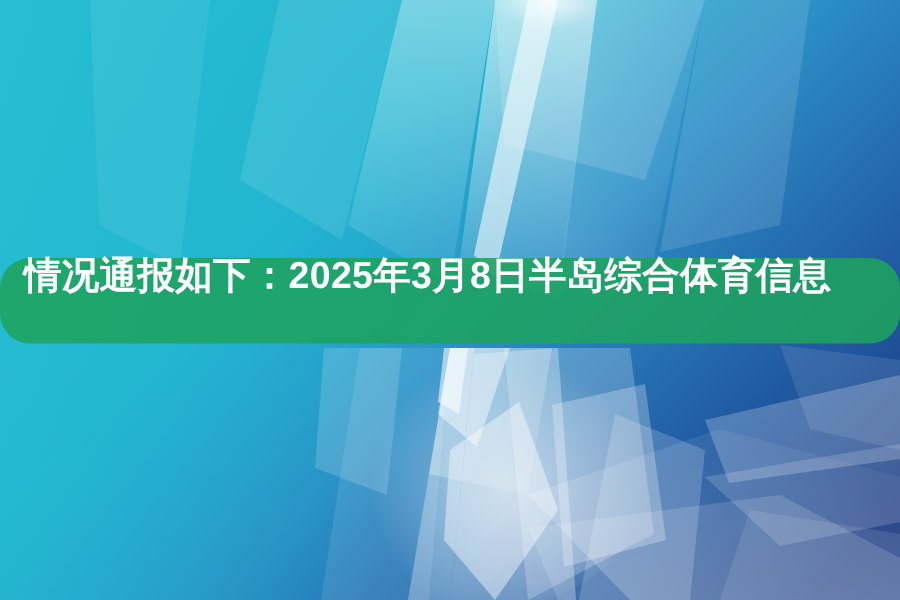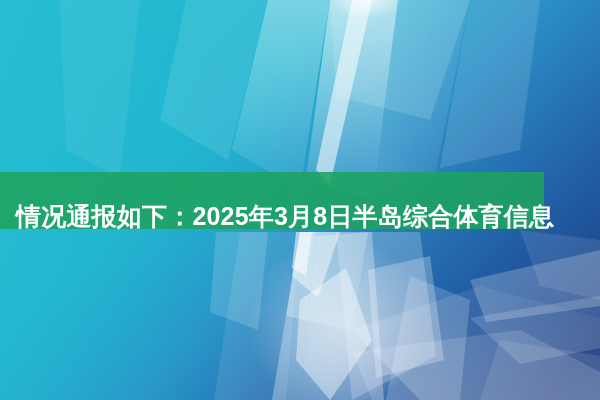--- a/index.html
+++ b/index.html
@@ -18,26 +18,27 @@
     position: absolute;
     inset: 0;
     width: 600px;
     height: 400px;
     display: block;
   }
   #headline-band {
     position: absolute;
     left: 0;
     top: 172px;
-    width: 544px;
+    width: 600px;
     height: 57px;
     background: rgba(30, 163, 95, 0.88);
     display: flex;
-    align-items: flex-end;
+    align-items: flex-start;
     z-index: 5;
+    border-radius: 20px;
   }
   #headline-text {
     color: #ffffff;
     font-size: 25px;
     font-weight: bold;
     letter-spacing: 0.2px;
     white-space: nowrap;
     padding-left: 16px;
     line-height: 1;
     font-family: "Liberation Sans", "DejaVu Sans", sans-serif;

